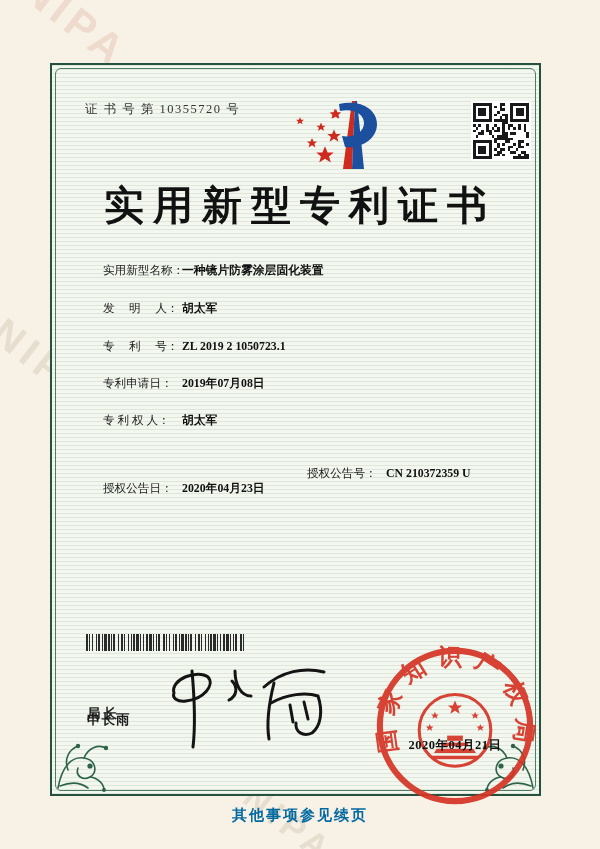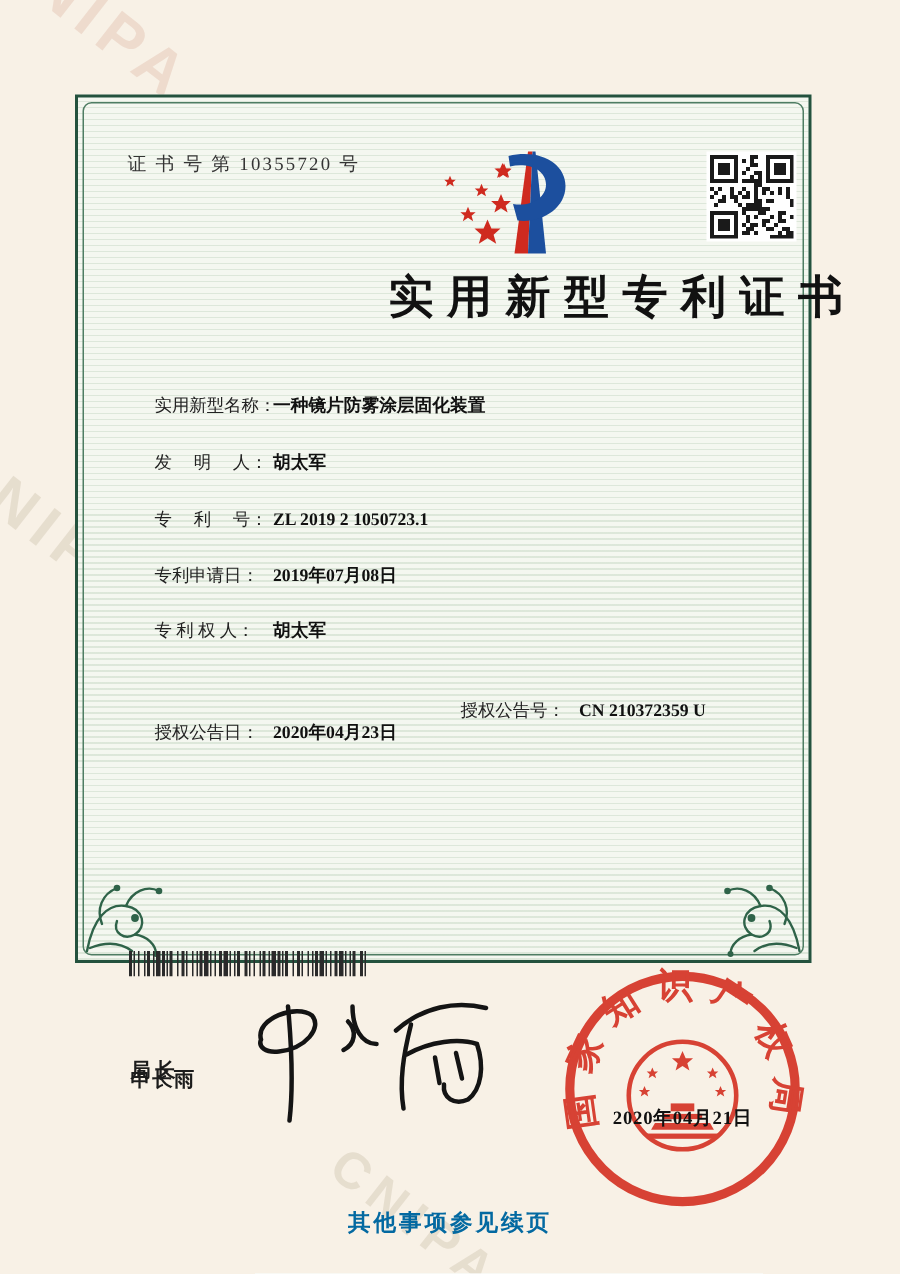--- a/index.html
+++ b/index.html
@@ -17,21 +17,21 @@
   }
   .wm1{left:-18px; top:-14px; font-size:42px; color:rgba(216,170,150,.30);}
   .wm2{left:398px; top:240px; font-size:40px; color:rgba(196,186,162,.38);}
   .wm3{left:-46px; top:330px; font-size:40px; color:rgba(196,186,162,.34);}
   .wm4{left:150px; top:505px; font-size:38px; color:rgba(196,186,162,.22);}
   .wm5{left:210px; top:795px; font-size:34px; color:rgba(196,186,162,.34);}
   .wm6{left:196px; top:128px; font-size:34px; color:rgba(224,160,150,.18);}
 
   
   .cert{
-    position:absolute; left:50px; top:63px; width:491px; height:579px;
+    position:absolute; left:50px; top:63px; width:491px; height:733px;
     border:2px solid #24523e;
     background:
       repeating-linear-gradient(0deg,
         rgba(160,190,160,.28) 0px, rgba(160,190,160,.28) 1px,
         rgba(255,255,255,0) 1px, rgba(255,255,255,0) 4px),
       #f4f7f0;
     box-sizing:border-box;
   }
   .cert-inner{
     position:absolute; inset:3px; border:1px solid #4e7d63; border-radius:6px;
@@ -47,24 +47,23 @@
   }
 
   .logo{position:absolute; left:196px; top:33px; width:130px; height:74px;}
 
   .qr{
     position:absolute; left:419px; top:36px; width:60px; height:60px;
     background:#fff; padding:2px; box-sizing:border-box;
   }
 
   .title{
-    position:absolute; left:0; top:113px; width:100%; text-align:right;
-    font-size:30px; font-weight:bold; letter-spacing:9px; color:#111;
+    position:absolute; left:0; top:113px; width:100%; text-align:center;
+    font-size:40px; font-weight:bold; letter-spacing:9px; color:#111;
     text-indent:9px;
-    padding-left:32px;
   }
 
   .frow{position:absolute; left:33px; width:432px; font-size:12px; white-space:pre;}
   .flabel{display:inline-block; width:79px; font-size:11.6px; font-weight:normal;
           color:#222; white-space:pre; vertical-align:top;}
   .fvalue{font-size:11.8px; color:#111; font-weight:bold;}
   .fvalue-addr{font-size:10.6px; letter-spacing:-.2px;}
   .grant-no{position:absolute; left:222px; top:0;}
 
   .paras{

